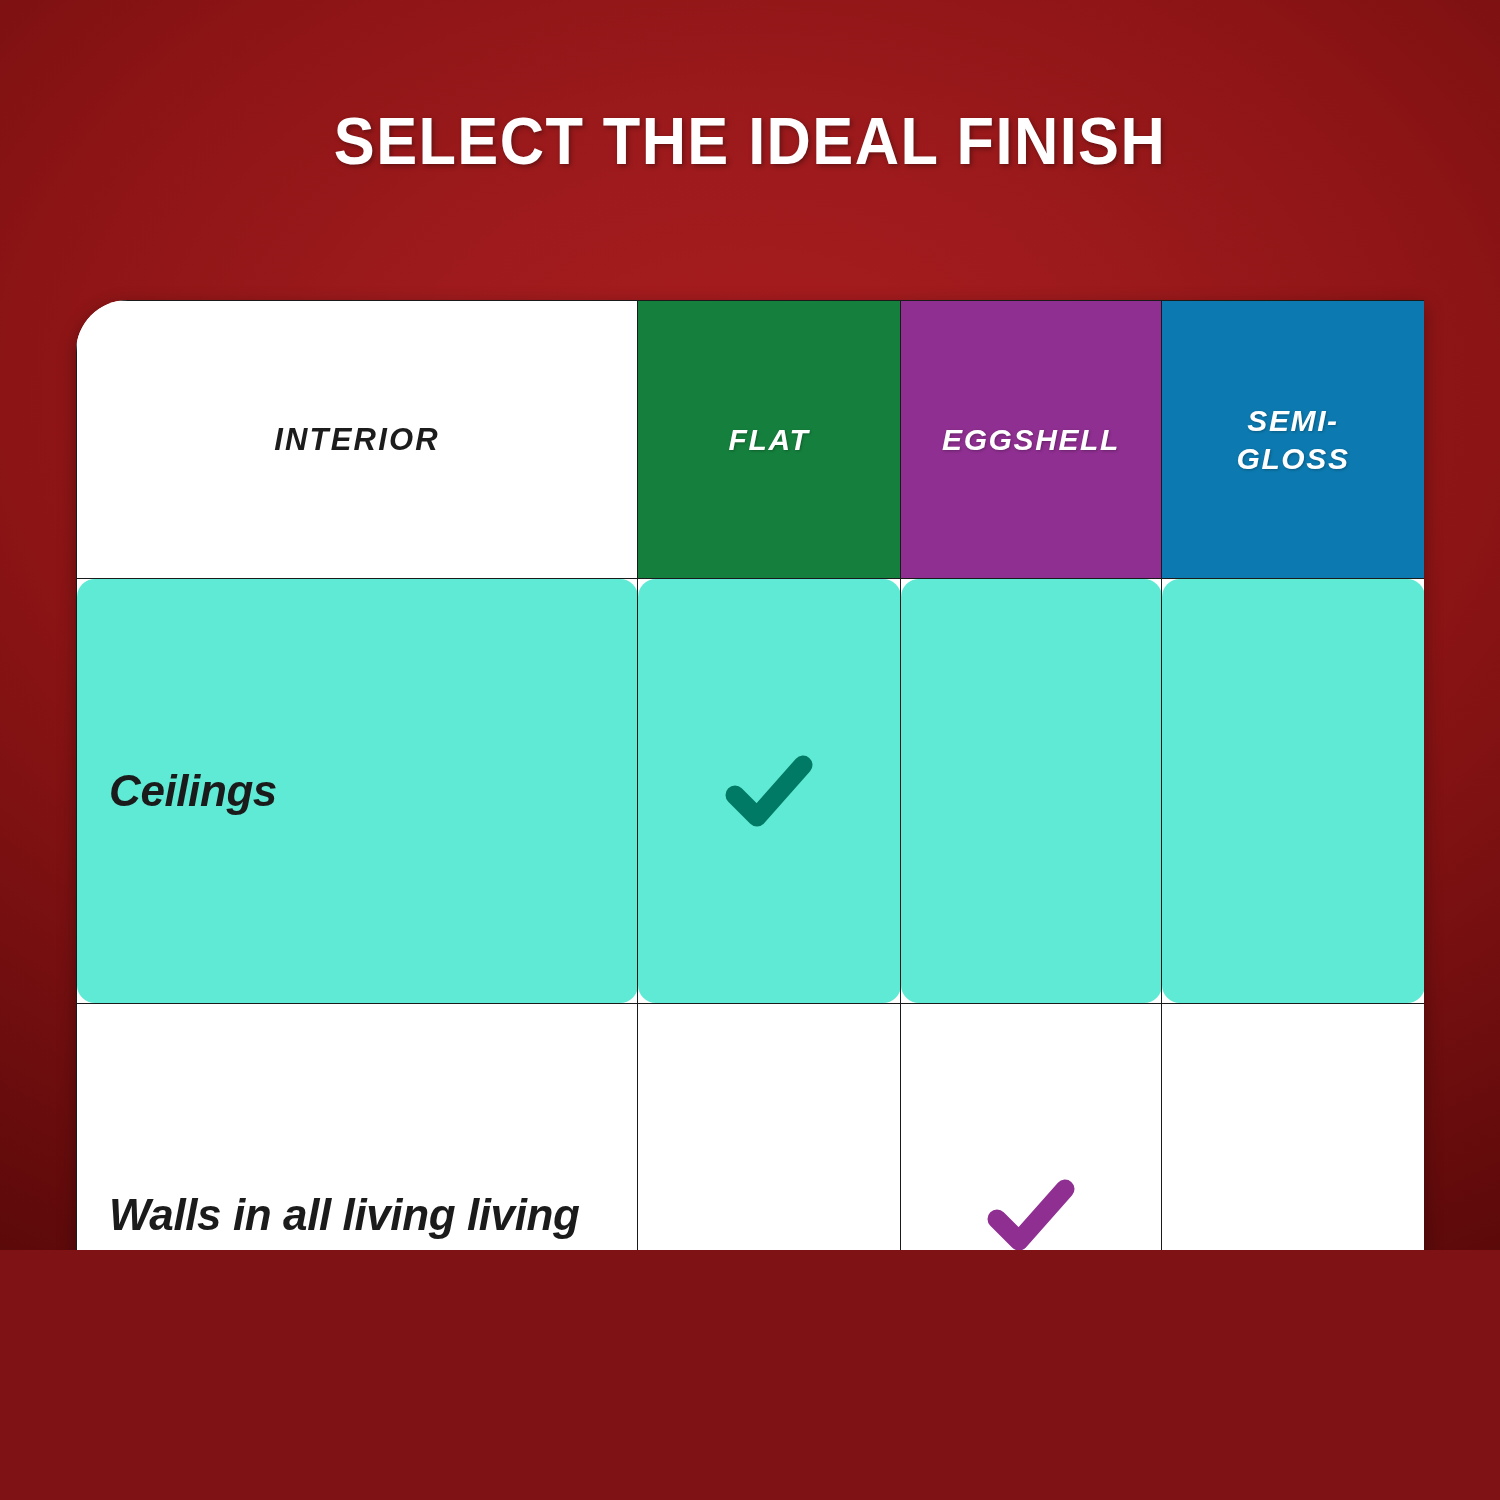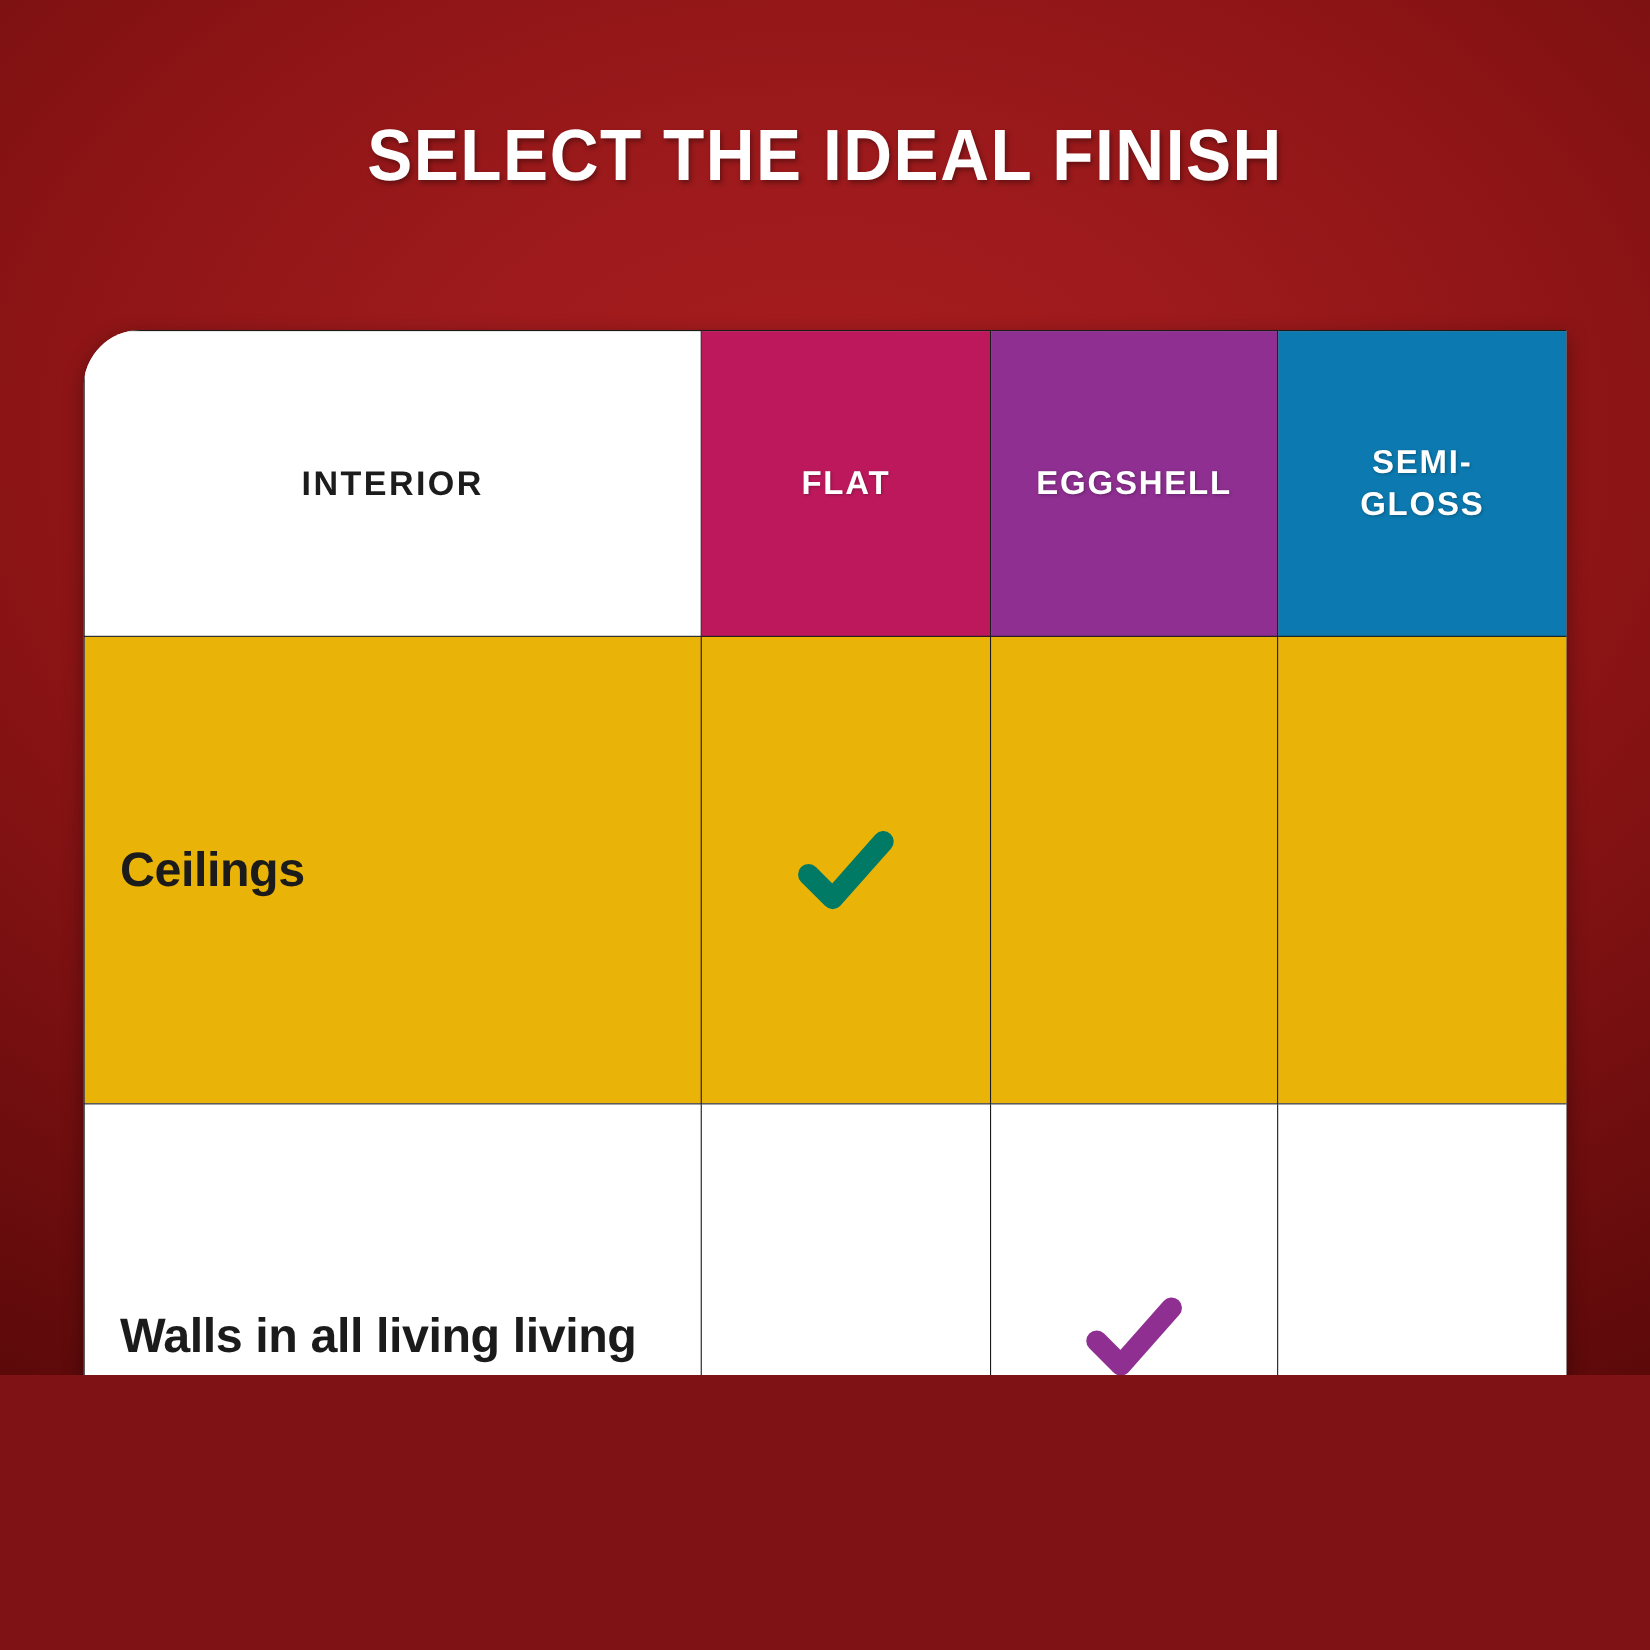--- a/index.html
+++ b/index.html
@@ -59,20 +59,21 @@
     overflow: hidden;
     box-shadow: 0 6px 18px rgba(0,0,0,0.35);
   }
 
   table.finish-table {
     width: 1348px;
     height: 1128px;
     border-collapse: collapse;
     table-layout: fixed;
     background: #ffffff;
+    font-style: italic;
   }
 
   table.finish-table td,
   table.finish-table th {
     padding: 0;
     margin: 0;
     border: 1px solid #1a1a1a;
     box-sizing: border-box;
   }
 
@@ -101,21 +102,21 @@
   th.h-color {
     color: #ffffff;
     font-size: 30px;
     letter-spacing: 1.6px;
     line-height: 38px;
     text-shadow: 1px 1px 3px rgba(0,0,0,0.28);
   }
 
   
   tr.data-row { height: 141.6px; }
-  tr.data-row.shade td { background: #eab308; }
+  tr.data-row.shade td { background: #5eead4; border-radius: 18px; }
   tr.data-row.plain td { background: #ffffff; }
 
   td.label-cell {
     text-align: left;
     padding-left: 32px !important;
     vertical-align: middle;
     font-size: 44px;
     font-weight: bold;
     color: #1b1b1b;
     letter-spacing: -0.4px;
@@ -142,21 +143,21 @@
       <colgroup>
         <col class="c-label">
           <col class="c-flat">
           <col class="c-egg">
           <col class="c-semi">
       </colgroup>
 
       <thead>
         <tr class="header-row">
           <th class="h-cell h-interior">INTERIOR</th>
-          <th class="h-cell h-color" style="background:#be185d">FLAT</th>
+          <th class="h-cell h-color" style="background:#15803d">FLAT</th>
           <th class="h-cell h-color" style="background:#8f2f91">EGGSHELL</th>
           <th class="h-cell h-color" style="background:#0c7ab0">
             <span>SEMI-</span><br>
             <span>GLOSS</span>
           </th>
         </tr>
       </thead>
 
       <tbody>
 

